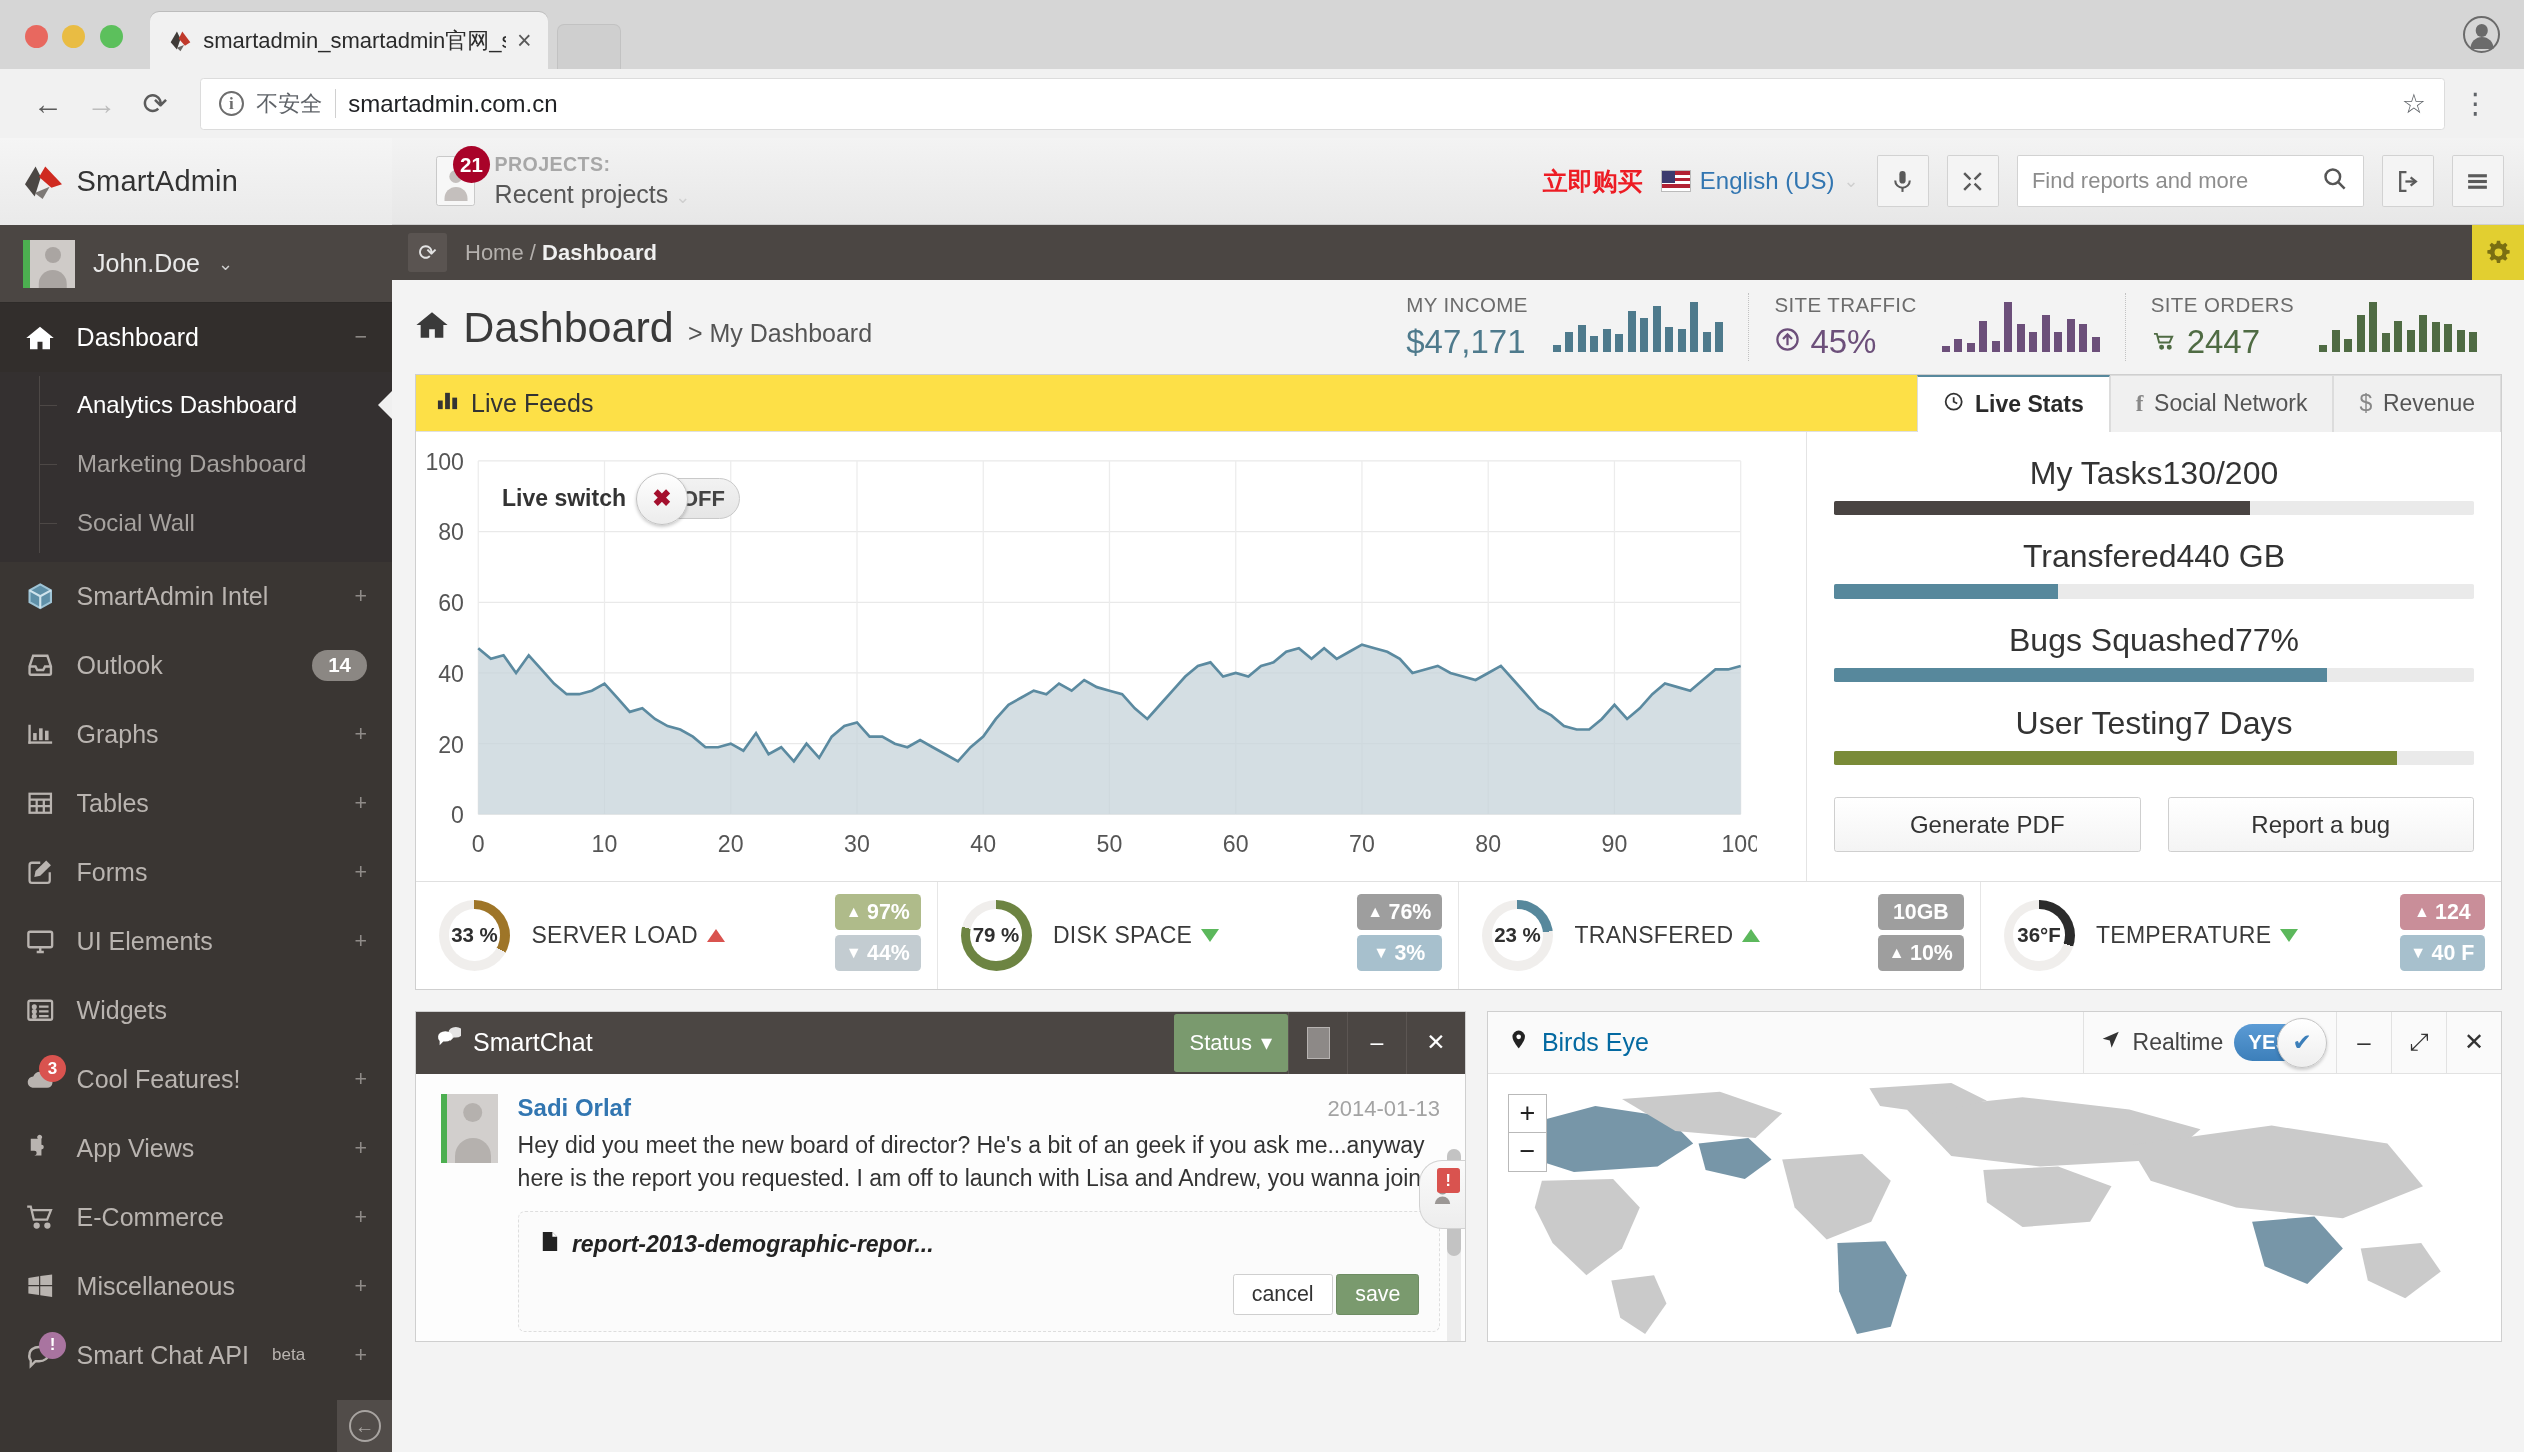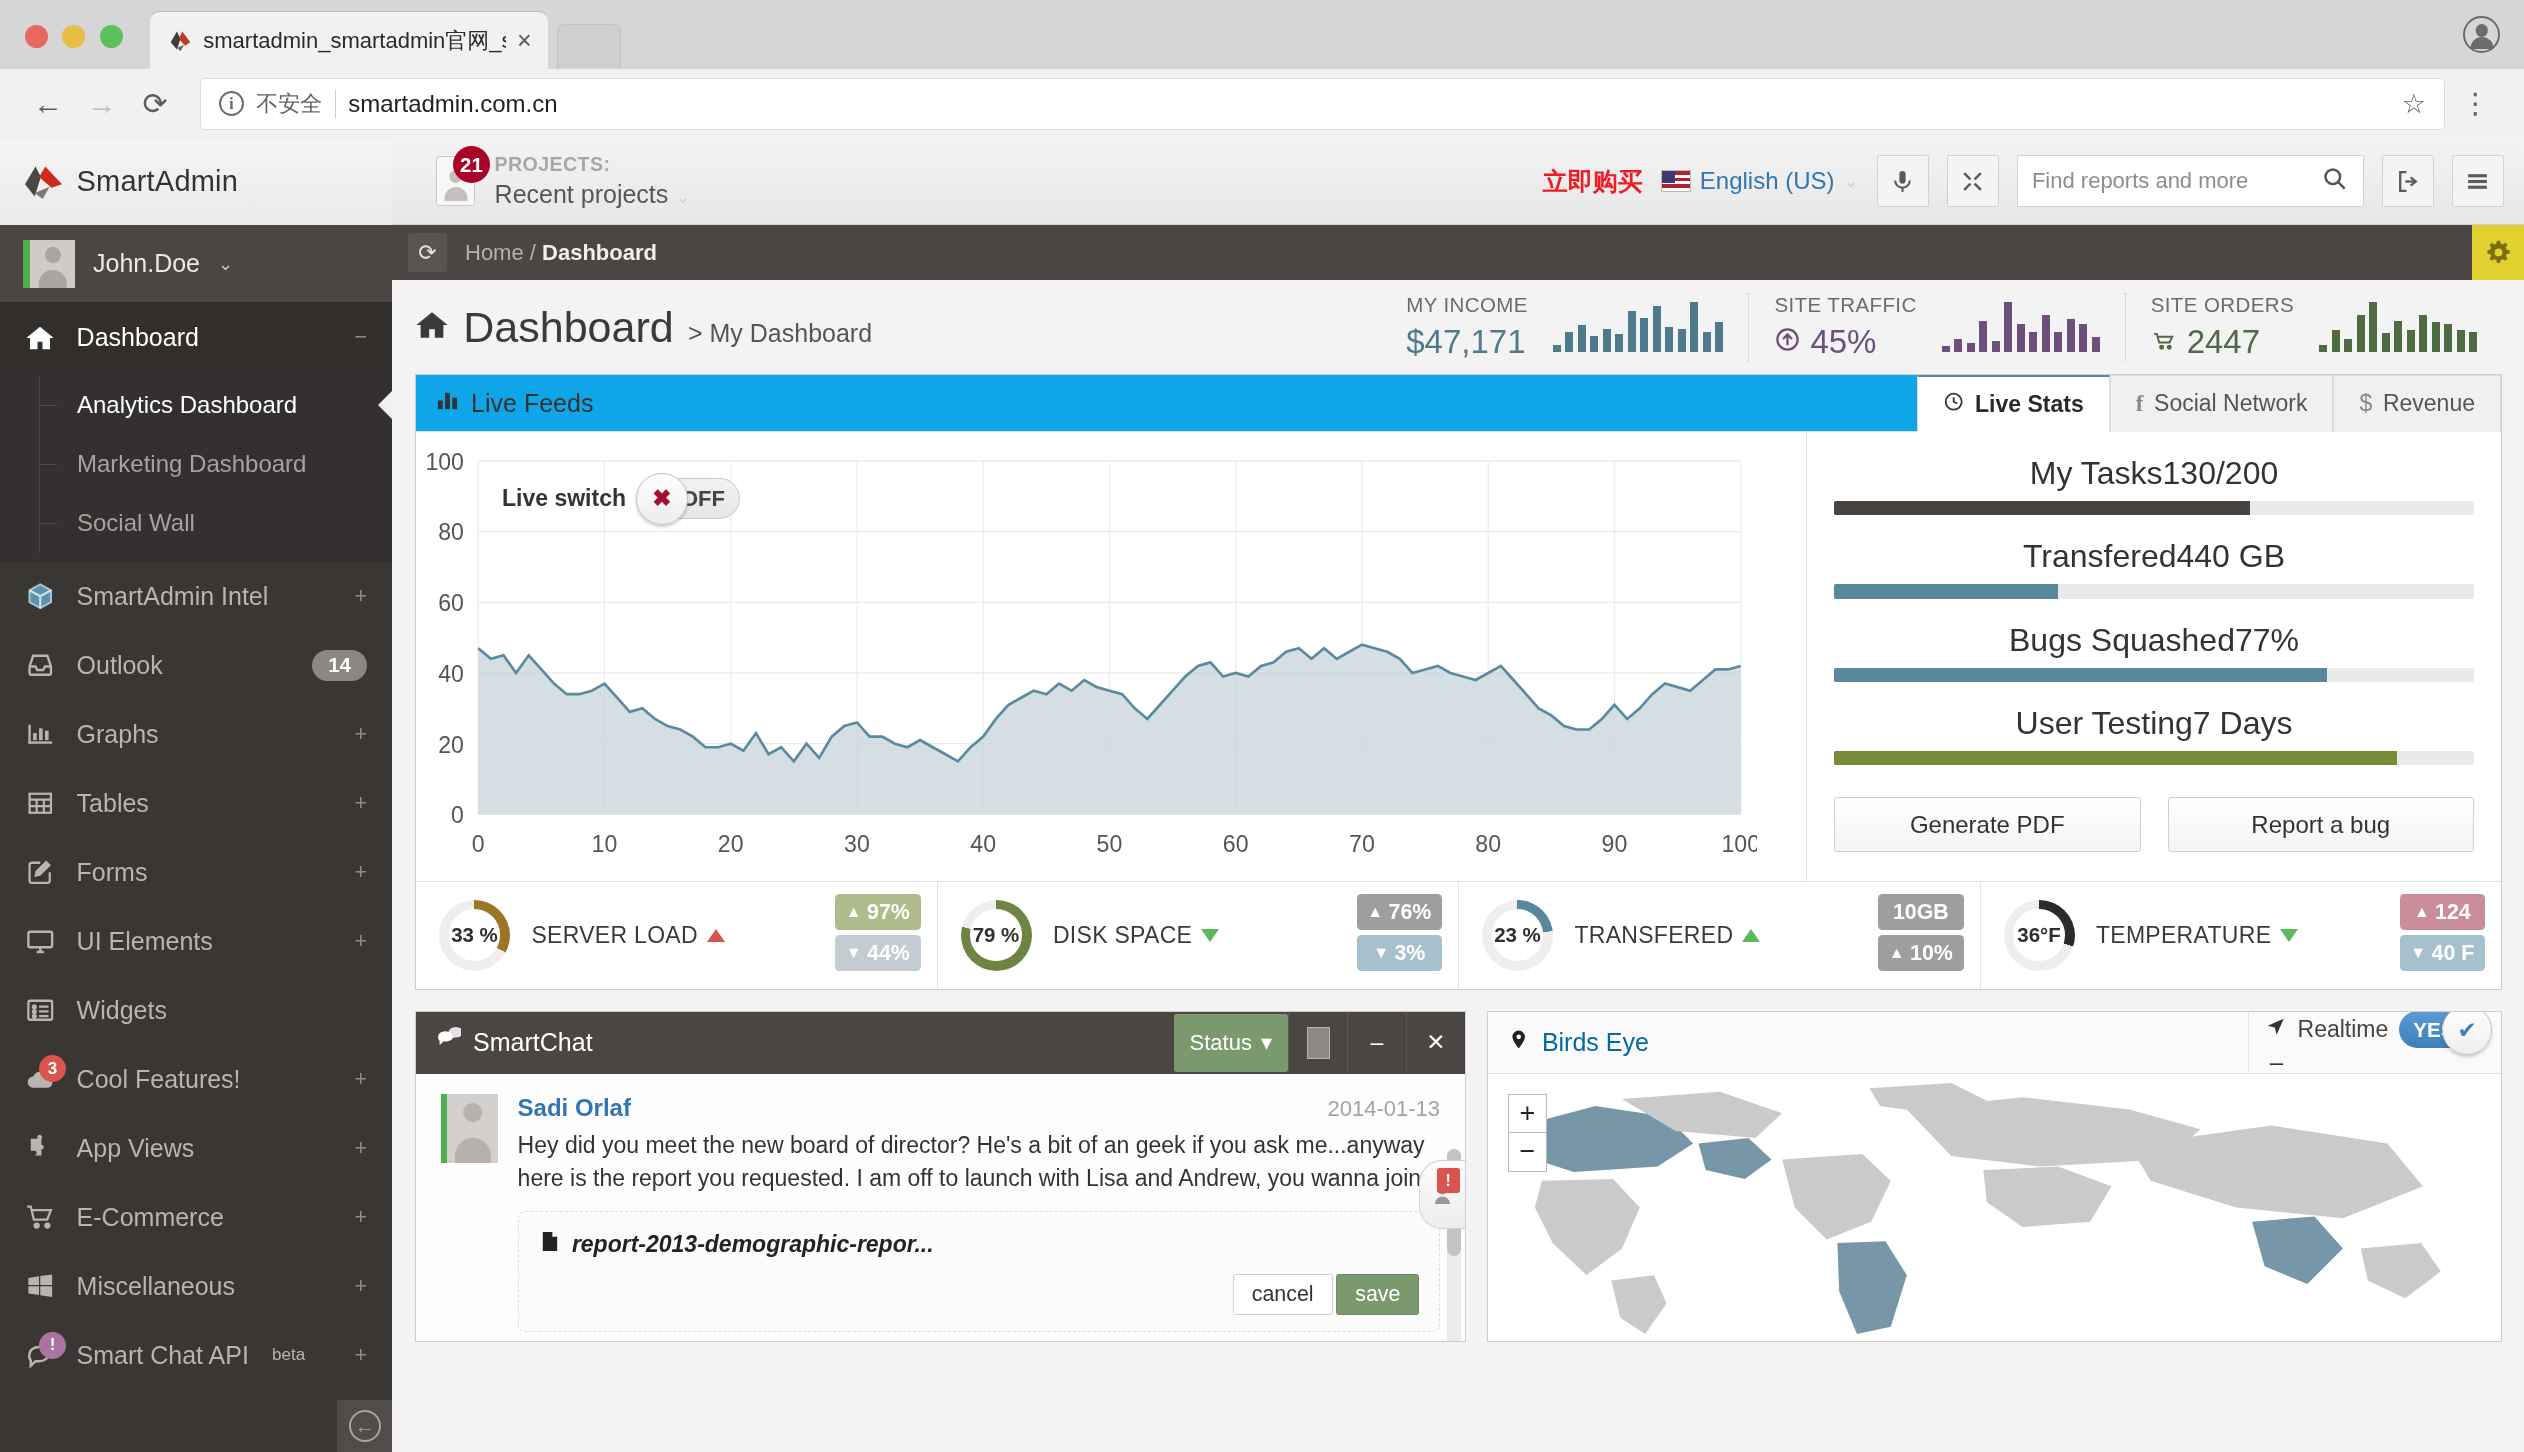--- a/index.html
+++ b/index.html
@@ -148,21 +148,21 @@
   .page-sub { font-size: 25px; color: #555; }
   .kpis { margin-left: auto; display: flex; align-items: center; }
   .kpi { display: flex; align-items: center; gap: 25px; padding: 0 25px; border-left: 0.9px dotted #c2c2c2; }
   .kpi:first-child { border-left: none; }
   .kpi-label { font-size: 20.5px; color: #6c6c6c; letter-spacing: 0.4px; }
   .kpi-val { font-size: 33px; margin-top: 5.3px; display: flex; align-items: center; gap: 9px; }
   .spark { display: flex; align-items: flex-end; gap: 4.5px; height: 50px; }
   .spark i { width: 8px; display: block; }
 
   .panel { background: #fff; border: 0.9px solid #cfcfcf; margin-bottom: 21.4px; }
-  .panel-head { height: 57px; background: #0ea5e9; border-bottom: 0.9px solid #e0e0e0;
+  .panel-head { height: 57px; background: #fde047; border-bottom: 0.9px solid #e0e0e0;
                 display: flex; align-items: center; padding: 0 19.6px; gap: 12.5px; position: relative; }
   .panel-title { font-size: 25px; color: #333; }
   .tabs { position: absolute; right: 0; bottom: -0.9px; display: flex; }
   .tab-btn { height: 57px; padding: 0 25px; display: flex; align-items: center; gap: 10.7px;
              font-size: 23px; color: #555; background: #f0f0f0; border: 0.9px solid #dcdcdc;
              border-bottom: none; cursor: pointer; }
   .tab-btn.on { background: #fff; color: #2a2a2a; font-weight: bold; border-top: 2.7px solid #57889c; }
 
   .live-body { display: flex; }
   .chart-col { flex: 1; padding: 19.6px 0 9px 5.3px; position: relative; }
@@ -235,21 +235,21 @@
   .chat-scroll i { position:absolute; left:0; top:0; width:14.3px; height:107px; background:#c3c3c3; border-radius:7.1px; display:block; }
   .chat-user-tab { position: absolute; right: 0; top: 86px; width: 46px; height: 69px;
                    background: linear-gradient(#fbfbfb,#ededed); border: 0.9px solid #d2d2d2; border-right: none;
                    border-radius: 23px 0 0 23px; display: flex; align-items: center; justify-content: center; }
   .chat-user-tab .mini-badge { top: 7.1px; right: 5.3px; border-radius: 2.7px; width: 23px; height: 25px; font-size: 16px; }
 
   .map-panel { flex: 1; background: #fff; border: 0.9px solid #cfcfcf; overflow: hidden; position: relative; }
   .map-head { height: 62px; background: #fafafa; border-bottom: 0.9px solid #e2e2e2; display: flex;
               align-items: center; padding-left: 19.6px; gap: 12.5px; }
   .map-title { font-size: 25px; color: #0369a1; }
-  .map-actions { margin-left: auto; display: flex; align-items: stretch; height: 62px; flex-direction: column; }
+  .map-actions { margin-left: auto; display: flex; align-items: stretch; height: 62px; }
   .realtime { display: flex; align-items: center; gap: 10.7px; padding: 0 16px; border-left: 0.9px solid #e2e2e2; font-size: 23px; color: #444; }
   .yes-toggle { width: 86px; height: 37px; border-radius: 18.7px; background: linear-gradient(#5b9bd5,#3c7fba);
                 position: relative; display: flex; align-items: center; padding-left: 14.3px; cursor: pointer; }
   .yes-toggle .lbl { color: #fff; font-size: 20.5px; font-weight: bold; }
   .yes-toggle .knob { position: absolute; right: -7.1px; top: -6.2px; width: 50px; height: 50px; border-radius: 50%;
                       background: linear-gradient(#fff,#eee); border: 0.9px solid #c4c4c4;
                       box-shadow: 0 1.8px 3.6px rgba(0,0,0,.2); display:flex; align-items:center; justify-content:center;
                       color:#3c7fba; font-size: 23px; }
   .map-ico { width: 55px; display: flex; align-items: center; justify-content: center; font-size: 24px;
              color: #333; border-left: 0.9px solid #e2e2e2; cursor: pointer; }

